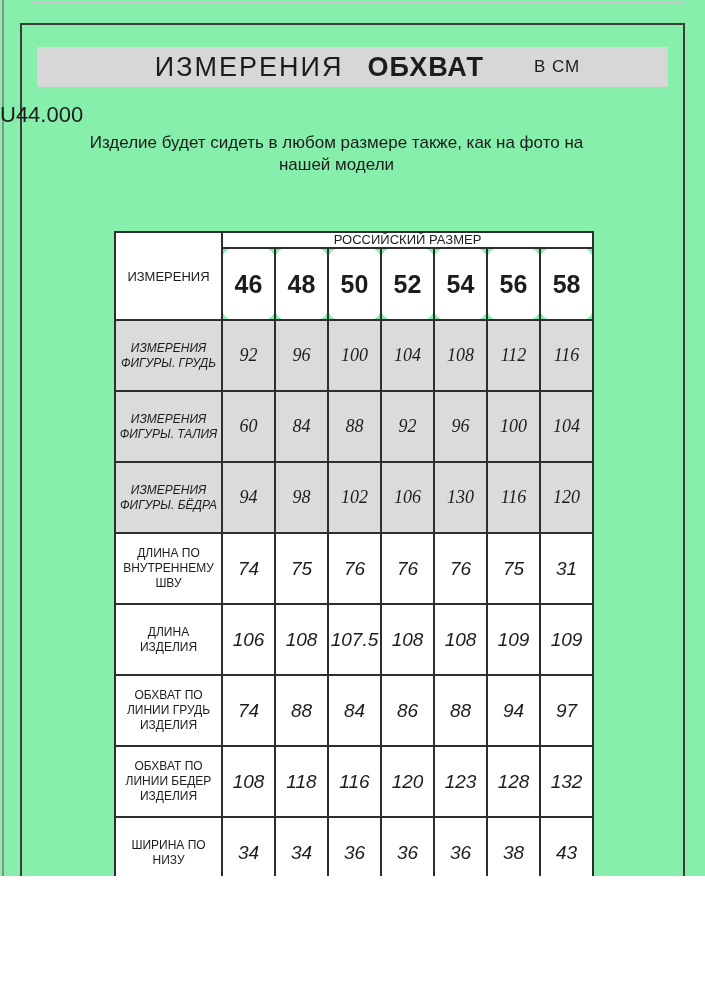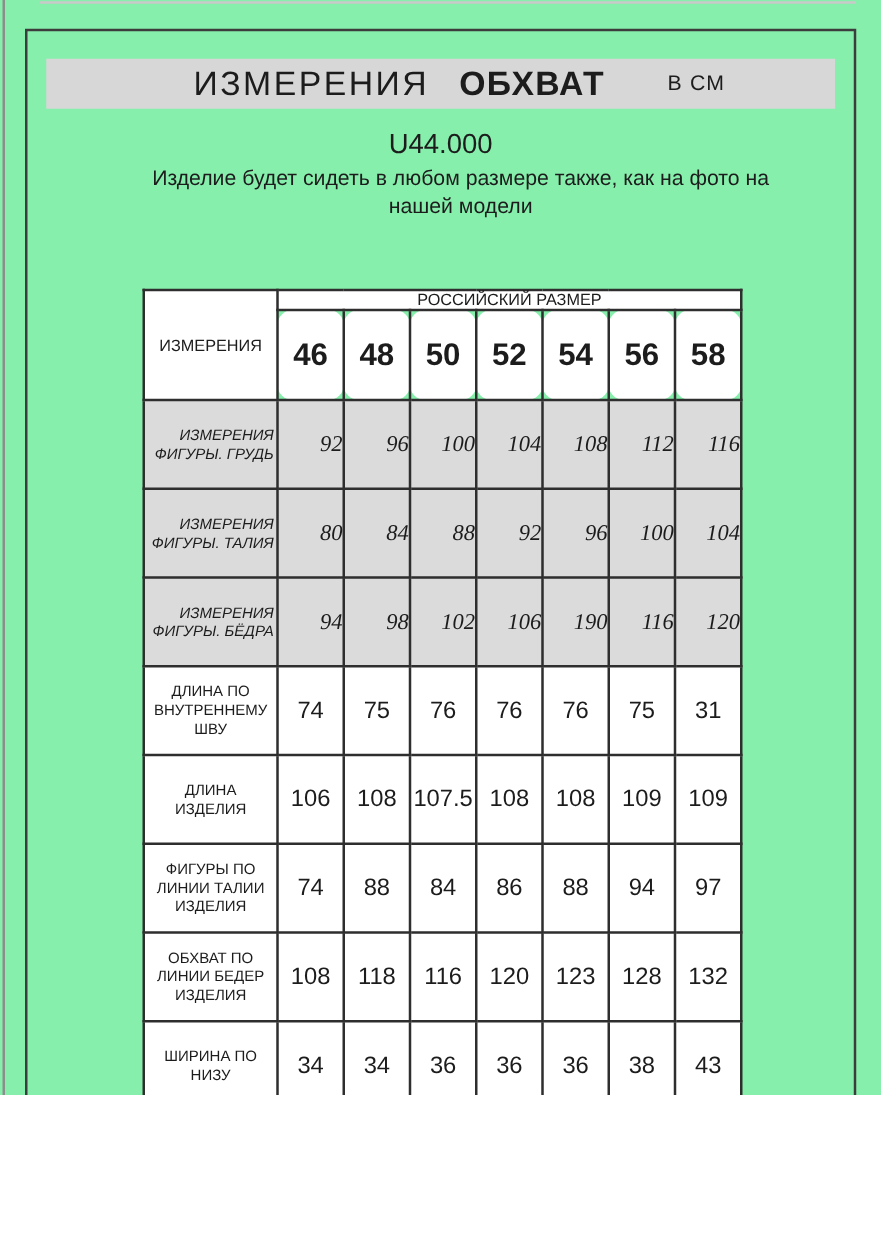--- a/index.html
+++ b/index.html
@@ -16,43 +16,43 @@
   .title-band {
     position:absolute; left:37px; top:47px; width:631px; height:40px;
     background:#d7d7d7; display:flex; align-items:center; justify-content:center;
     padding-left:30px; box-sizing:border-box; white-space:nowrap;
   }
   .title-measure { font-size:27px; letter-spacing:2px; }
   .title-product { font-size:27px; font-weight:bold; letter-spacing:1px; margin-left:24px; }
   .title-unit { font-size:17px; letter-spacing:1px; margin-left:50px; }
 
   .article-code {
-    position:absolute; left:0; top:103px; width:705px; text-align:center;
+    position:absolute; left:0; top:103px; width:705px; 
     font-size:22px; line-height:24px;
   }
   .subtitle {
-    position:absolute; left:118px; top:132px; width:501px; text-align:center;
+    position:absolute; left:86px; top:132px; width:501px; text-align:center;
     font-size:17px; line-height:22px;
   }
 
   table.size-table {
     position:absolute; left:114px; top:231px; width:478px;
     border-collapse:collapse; table-layout:fixed;
   }
   .size-table td {
     border:2px solid #2e2e2e; text-align:center; vertical-align:middle;
     padding:0; background:#ffffff;
   }
   td.corner-cell { font-size:13px; }
   td.group-cell { height:14px; font-size:13px; line-height:14px; }
   tr.sizes-row td { height:70px; font-size:25px; font-weight:bold;border-radius:12px; }
   tr.data-row td { height:69px; }
   td.label-cell { font-size:12px; line-height:15px; padding:0 2px; }
-  td.value-cell { font-size:19px; }
-  tr.shaded td { background:#dbdbdb;text-align:right; }
+  td.value-cell { font-size:19px;font-style:italic; }
+  tr.shaded td { background:#dbdbdb; }
   tr.shaded td.label-cell,
   tr.shaded td.value-cell { font-style:italic; }
   tr.shaded td.value-cell { font-size:18px;font-family:Liberation Serif, serif; }
 </style>
 </head>
 <body>
 
 <div class="page">
   <div class="artifact-top"></div>
   <div class="artifact-left"></div>
@@ -99,36 +99,36 @@
         <td class="value-cell">96</td>
         <td class="value-cell">100</td>
         <td class="value-cell">104</td>
         <td class="value-cell">108</td>
         <td class="value-cell">112</td>
         <td class="value-cell">116</td>
       </tr>
 
       <tr class="data-row shaded">
         <td class="label-cell">ИЗМЕРЕНИЯ ФИГУРЫ. ТАЛИЯ</td>
-        <td class="value-cell">80</td>
+        <td class="value-cell">60</td>
         <td class="value-cell">84</td>
         <td class="value-cell">88</td>
         <td class="value-cell">92</td>
         <td class="value-cell">96</td>
         <td class="value-cell">100</td>
         <td class="value-cell">104</td>
       </tr>
 
       <tr class="data-row shaded">
         <td class="label-cell">ИЗМЕРЕНИЯ ФИГУРЫ. БЁДРА</td>
         <td class="value-cell">94</td>
         <td class="value-cell">98</td>
         <td class="value-cell">102</td>
         <td class="value-cell">106</td>
-        <td class="value-cell">190</td>
+        <td class="value-cell">130</td>
         <td class="value-cell">116</td>
         <td class="value-cell">120</td>
       </tr>
 
       <tr class="data-row">
         <td class="label-cell">ДЛИНА ПО ВНУТРЕННЕМУ ШВУ</td>
         <td class="value-cell">74</td>
         <td class="value-cell">75</td>
         <td class="value-cell">76</td>
         <td class="value-cell">76</td>
@@ -142,21 +142,21 @@
         <td class="value-cell">106</td>
         <td class="value-cell">108</td>
         <td class="value-cell">107.5</td>
         <td class="value-cell">108</td>
         <td class="value-cell">108</td>
         <td class="value-cell">109</td>
         <td class="value-cell">109</td>
       </tr>
 
       <tr class="data-row">
-        <td class="label-cell">ФИГУРЫ ПО ЛИНИИ ТАЛИИ ИЗДЕЛИЯ</td>
+        <td class="label-cell">ОБХВАТ ПО ЛИНИИ ГРУДЬ ИЗДЕЛИЯ</td>
         <td class="value-cell">74</td>
         <td class="value-cell">88</td>
         <td class="value-cell">84</td>
         <td class="value-cell">86</td>
         <td class="value-cell">88</td>
         <td class="value-cell">94</td>
         <td class="value-cell">97</td>
       </tr>
 
       <tr class="data-row">

